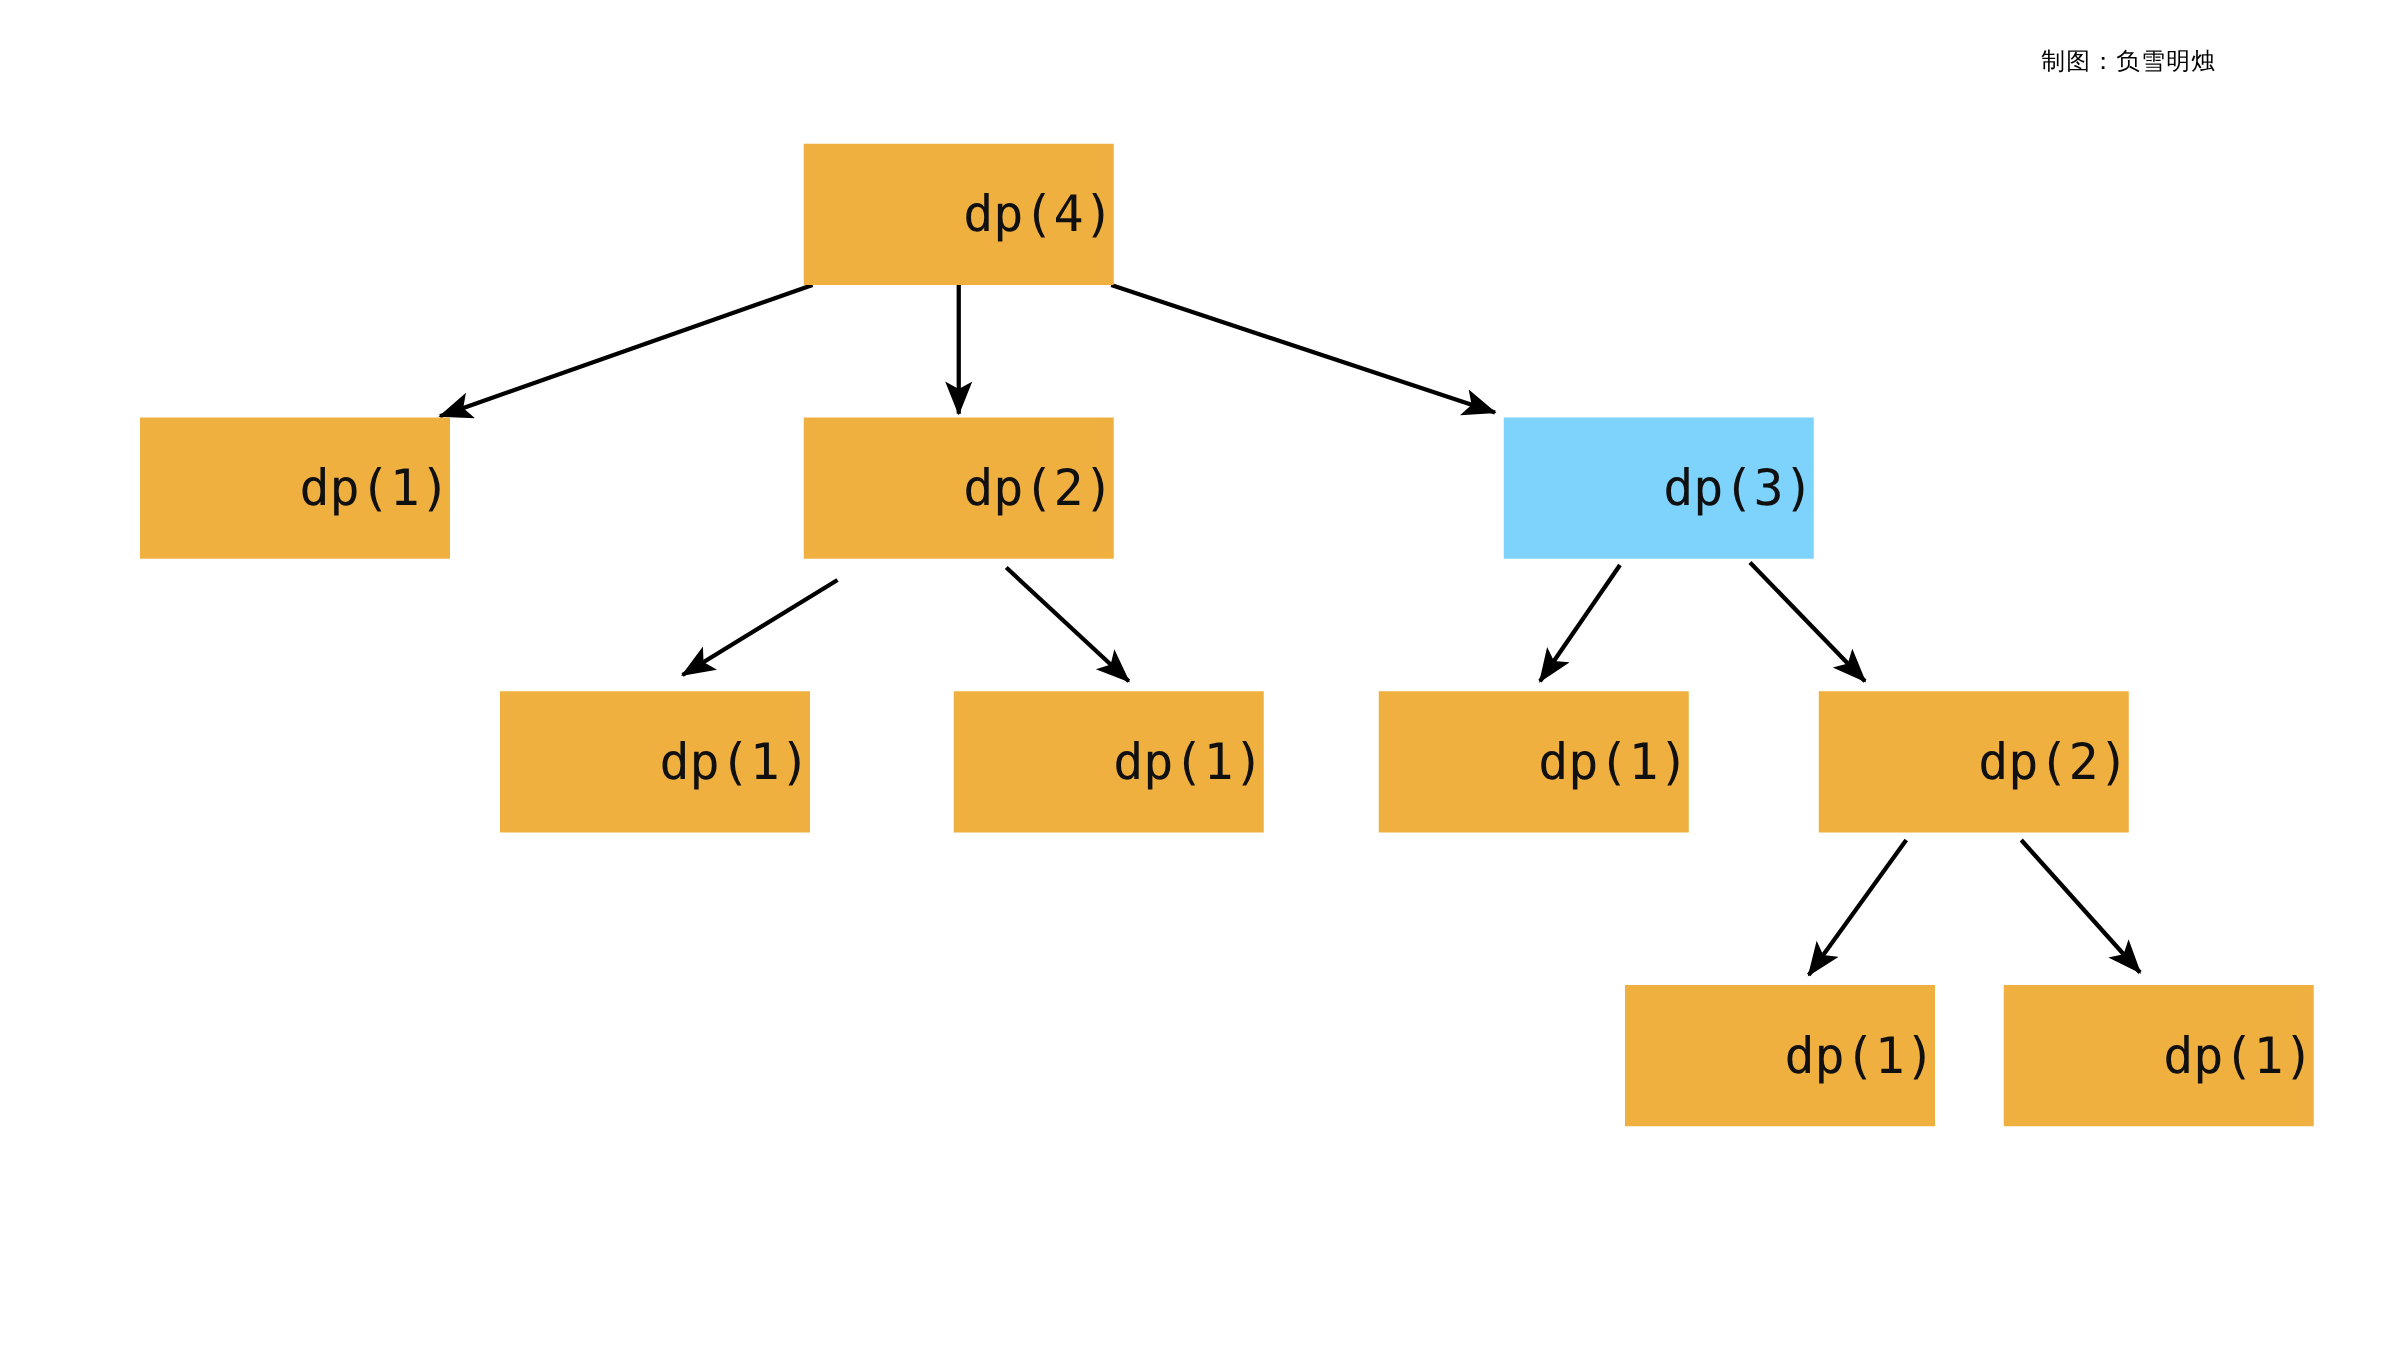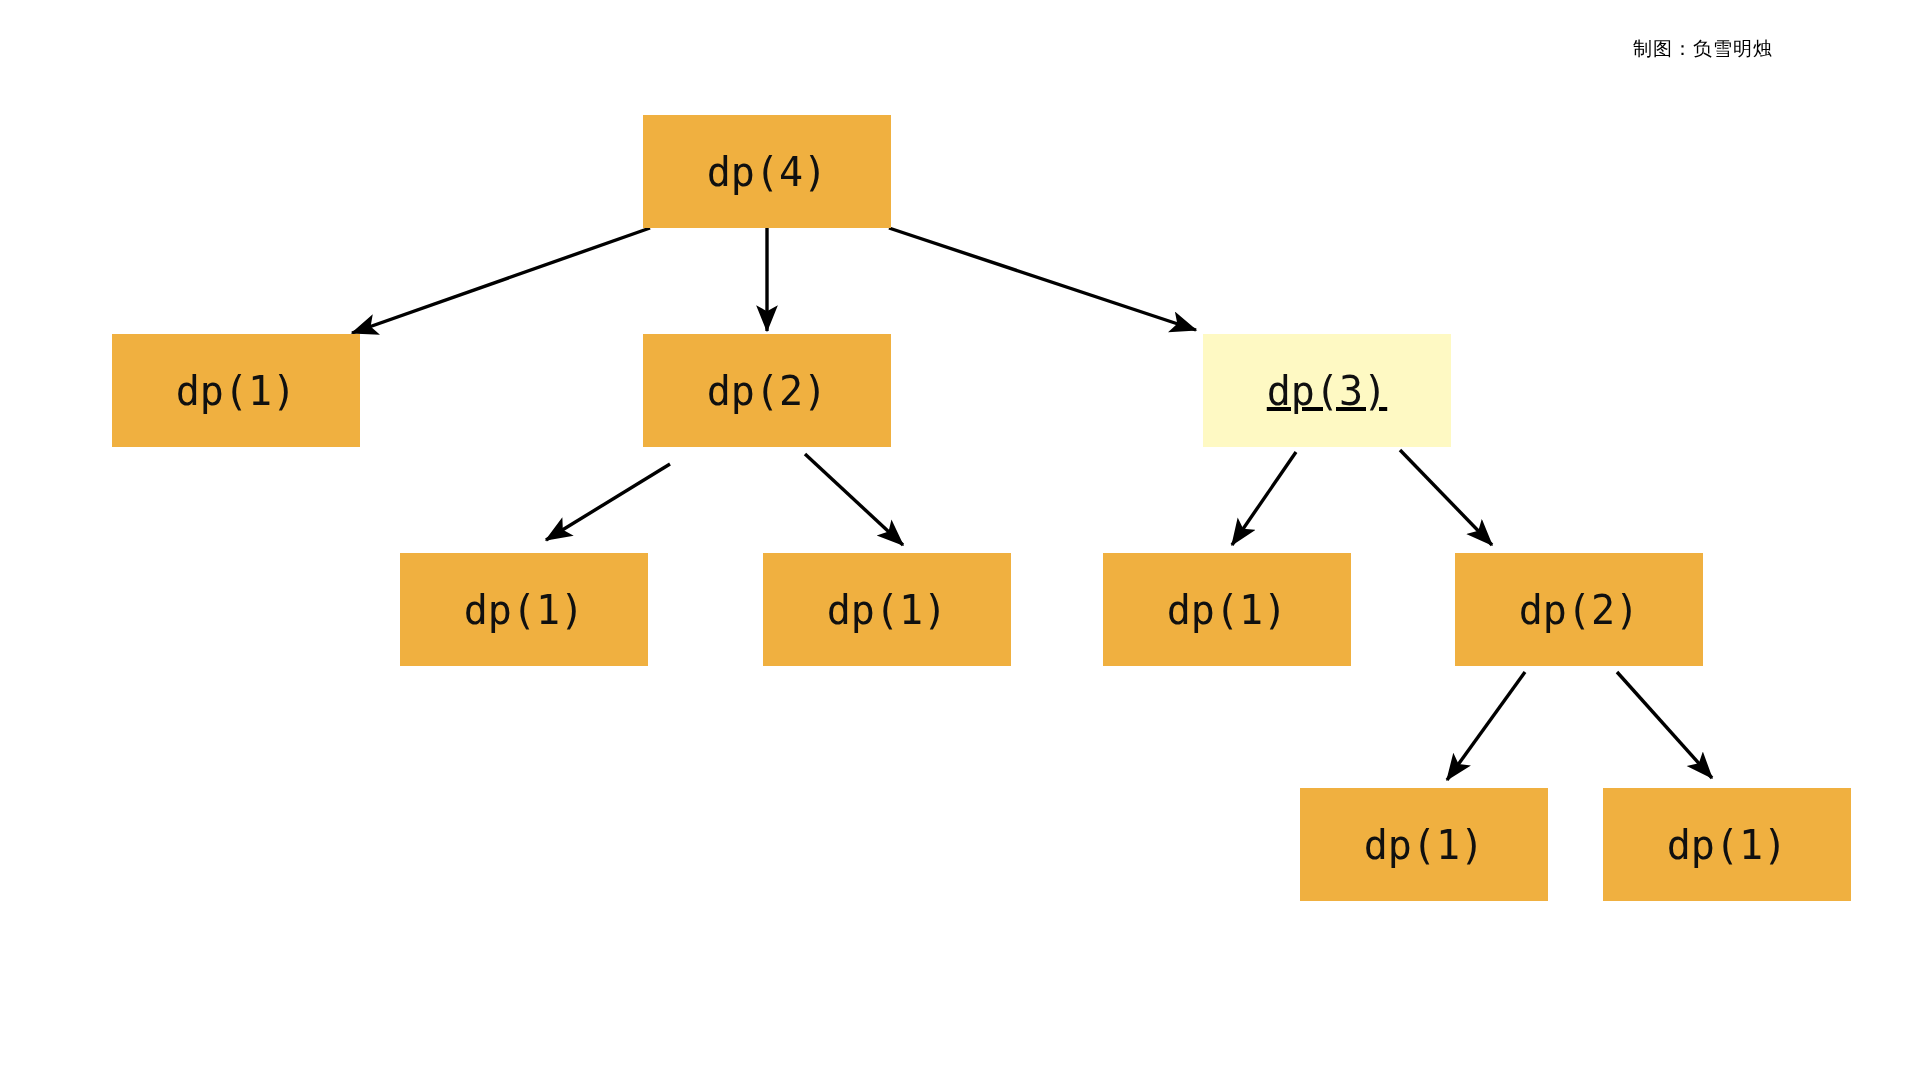--- a/index.html
+++ b/index.html
@@ -27,21 +27,21 @@
     top: 0;
     width: 1920px;
     height: 1080px;
     pointer-events: none;
   }
   .node {
     position: absolute;
     box-sizing: border-box;
     display: flex;
     align-items: center;
-    justify-content: center;
+    justify-content: flex-end;
     background: #f0b040;
     color: #000000;
   }
   .node-label {
     font-family: "DejaVu Sans Mono", monospace;
     font-size: 40px;
     line-height: 1;
     letter-spacing: 0px;
     color: #101010;
     white-space: pre;
@@ -84,21 +84,21 @@
   </div>
 
   <div class="node" style="left: 112px; top: 334px; width: 248px; height: 113px; background: rgb(240, 176, 64);">
     <span class="node-label">dp(1)</span>
   </div>
 
   <div class="node" style="left: 643px; top: 334px; width: 248px; height: 113px; background: rgb(240, 176, 64);">
     <span class="node-label">dp(2)</span>
   </div>
 
-  <div class="node" style="left: 1203px; top: 334px; width: 248px; height: 113px; background: #fef9c3; text-decoration: underline;">
+  <div class="node" style="left: 1203px; top: 334px; width: 248px; height: 113px; background: #7dd3fc;">
     <span class="node-label">dp(3)</span>
   </div>
 
   <div class="node" style="left: 400px; top: 553px; width: 248px; height: 113px; background: rgb(240, 176, 64);">
     <span class="node-label">dp(1)</span>
   </div>
 
   <div class="node" style="left: 763px; top: 553px; width: 248px; height: 113px; background: rgb(240, 176, 64);">
     <span class="node-label">dp(1)</span>
   </div>

